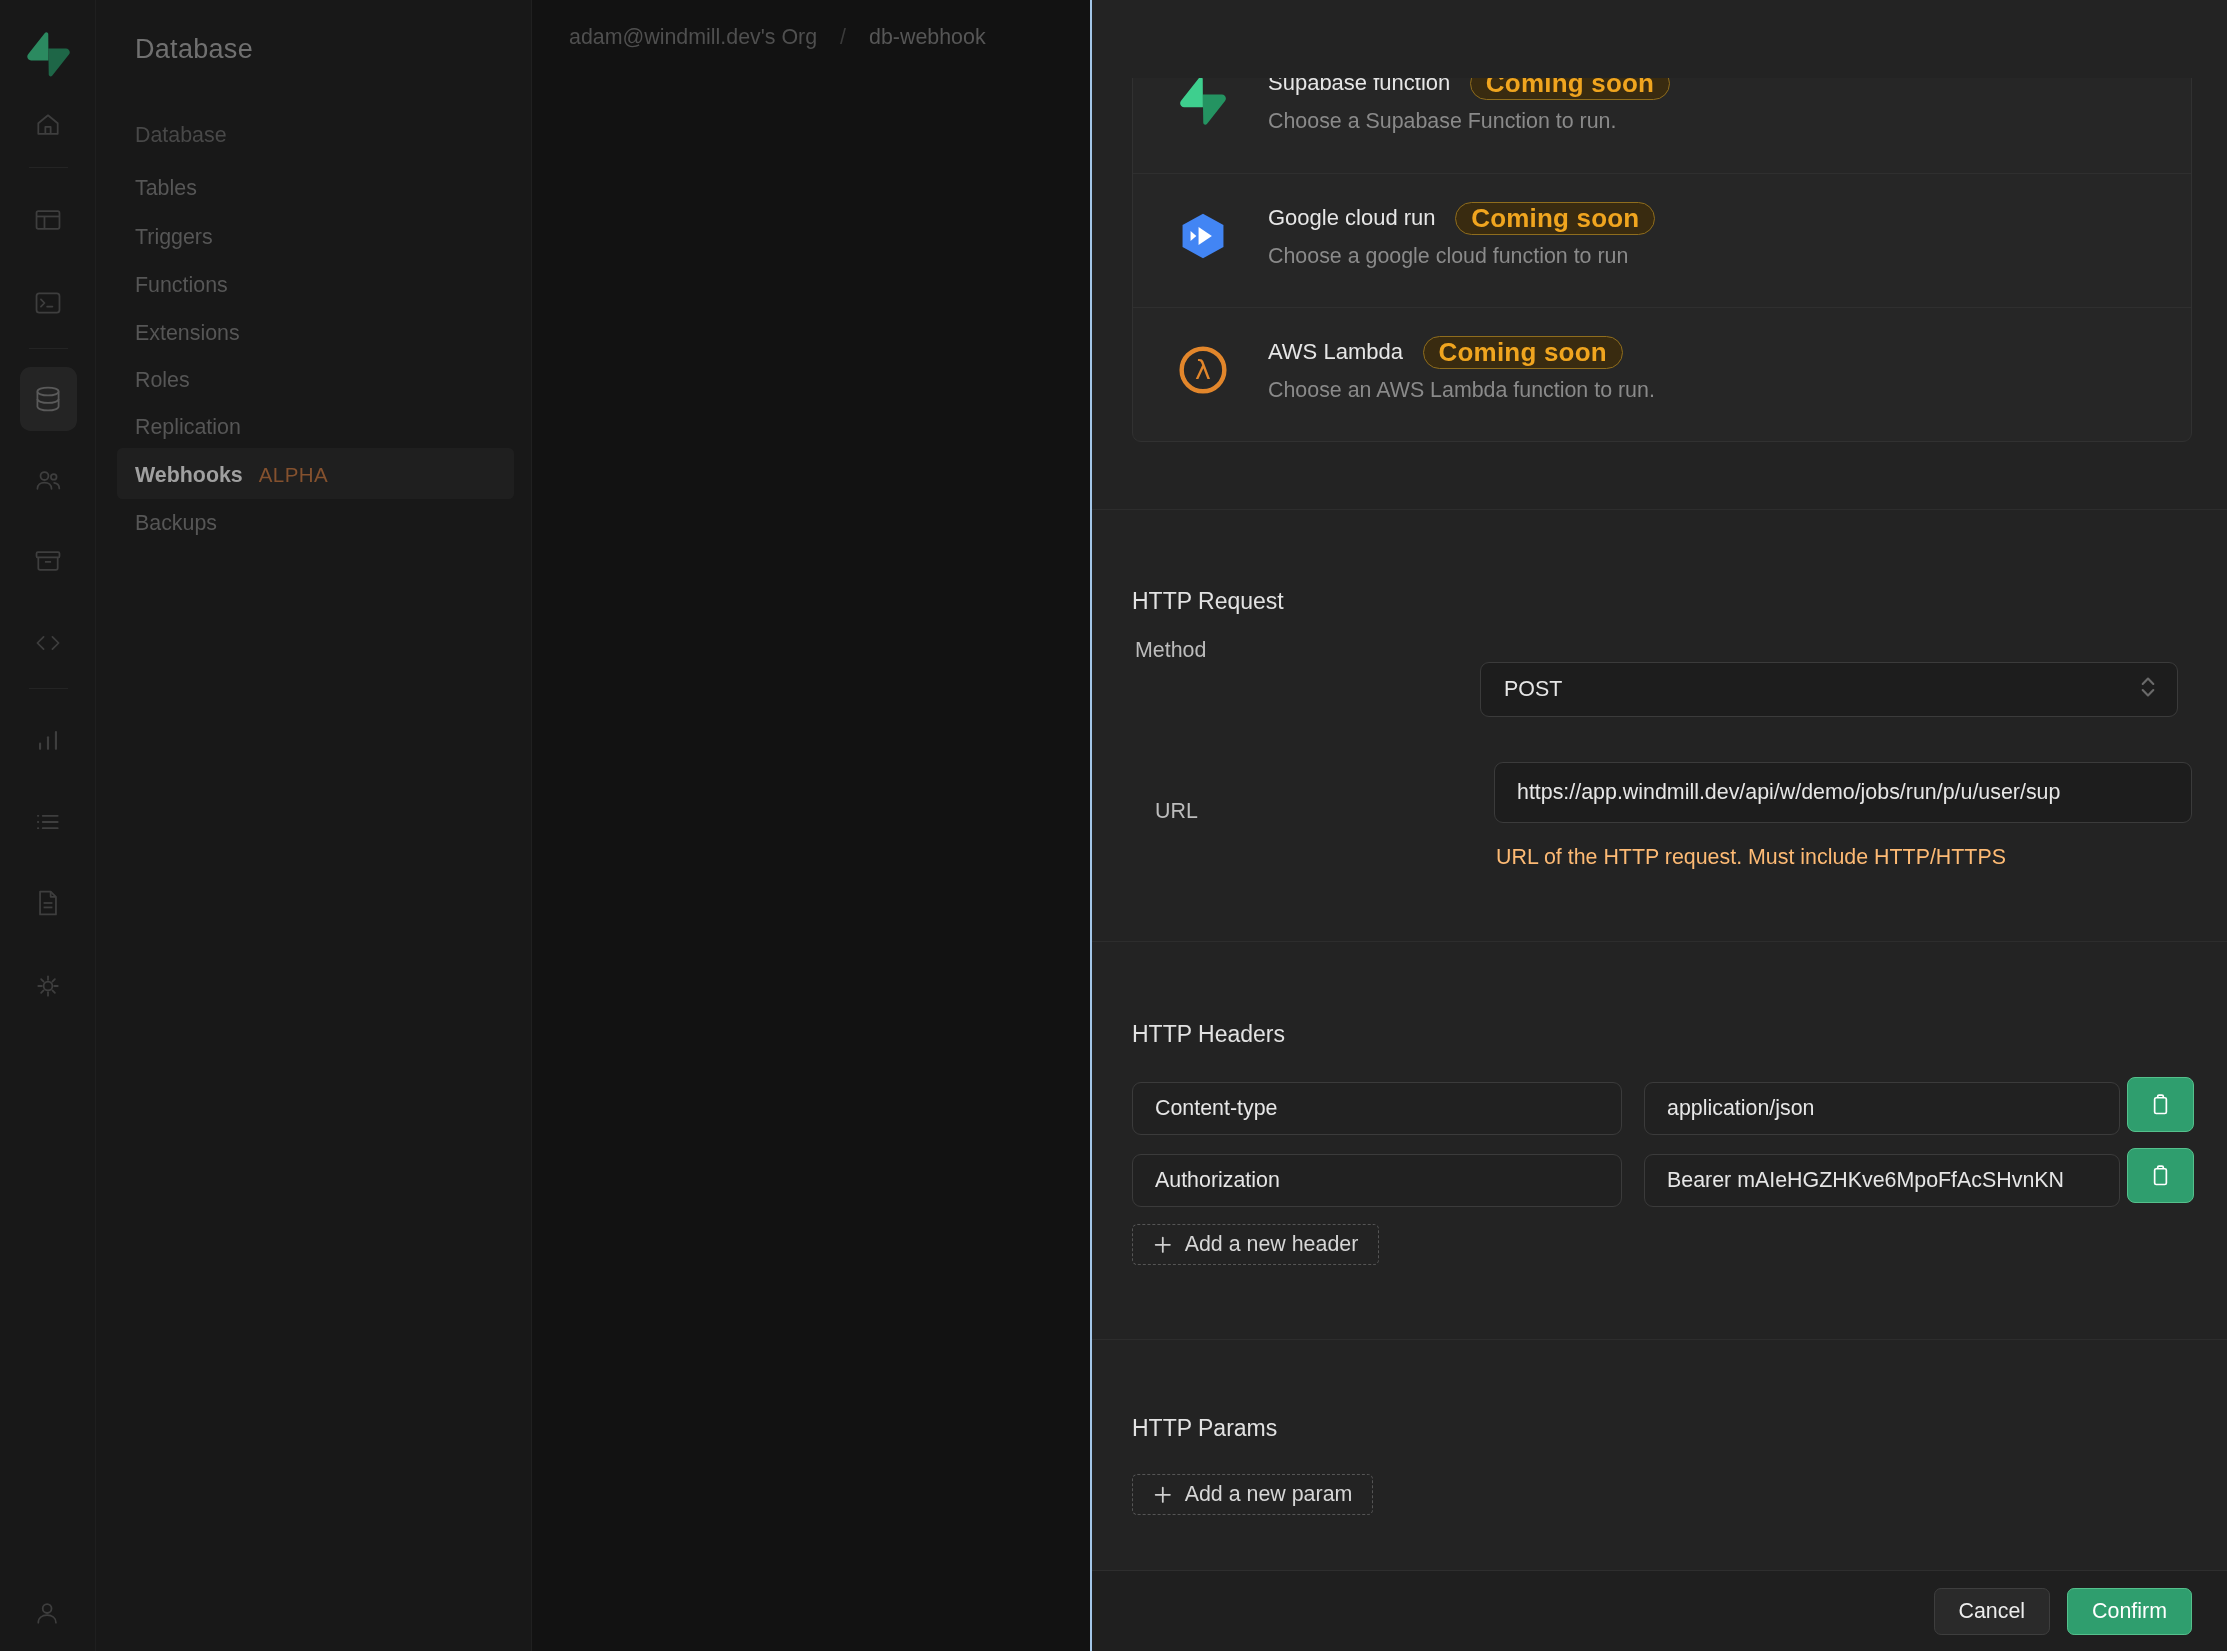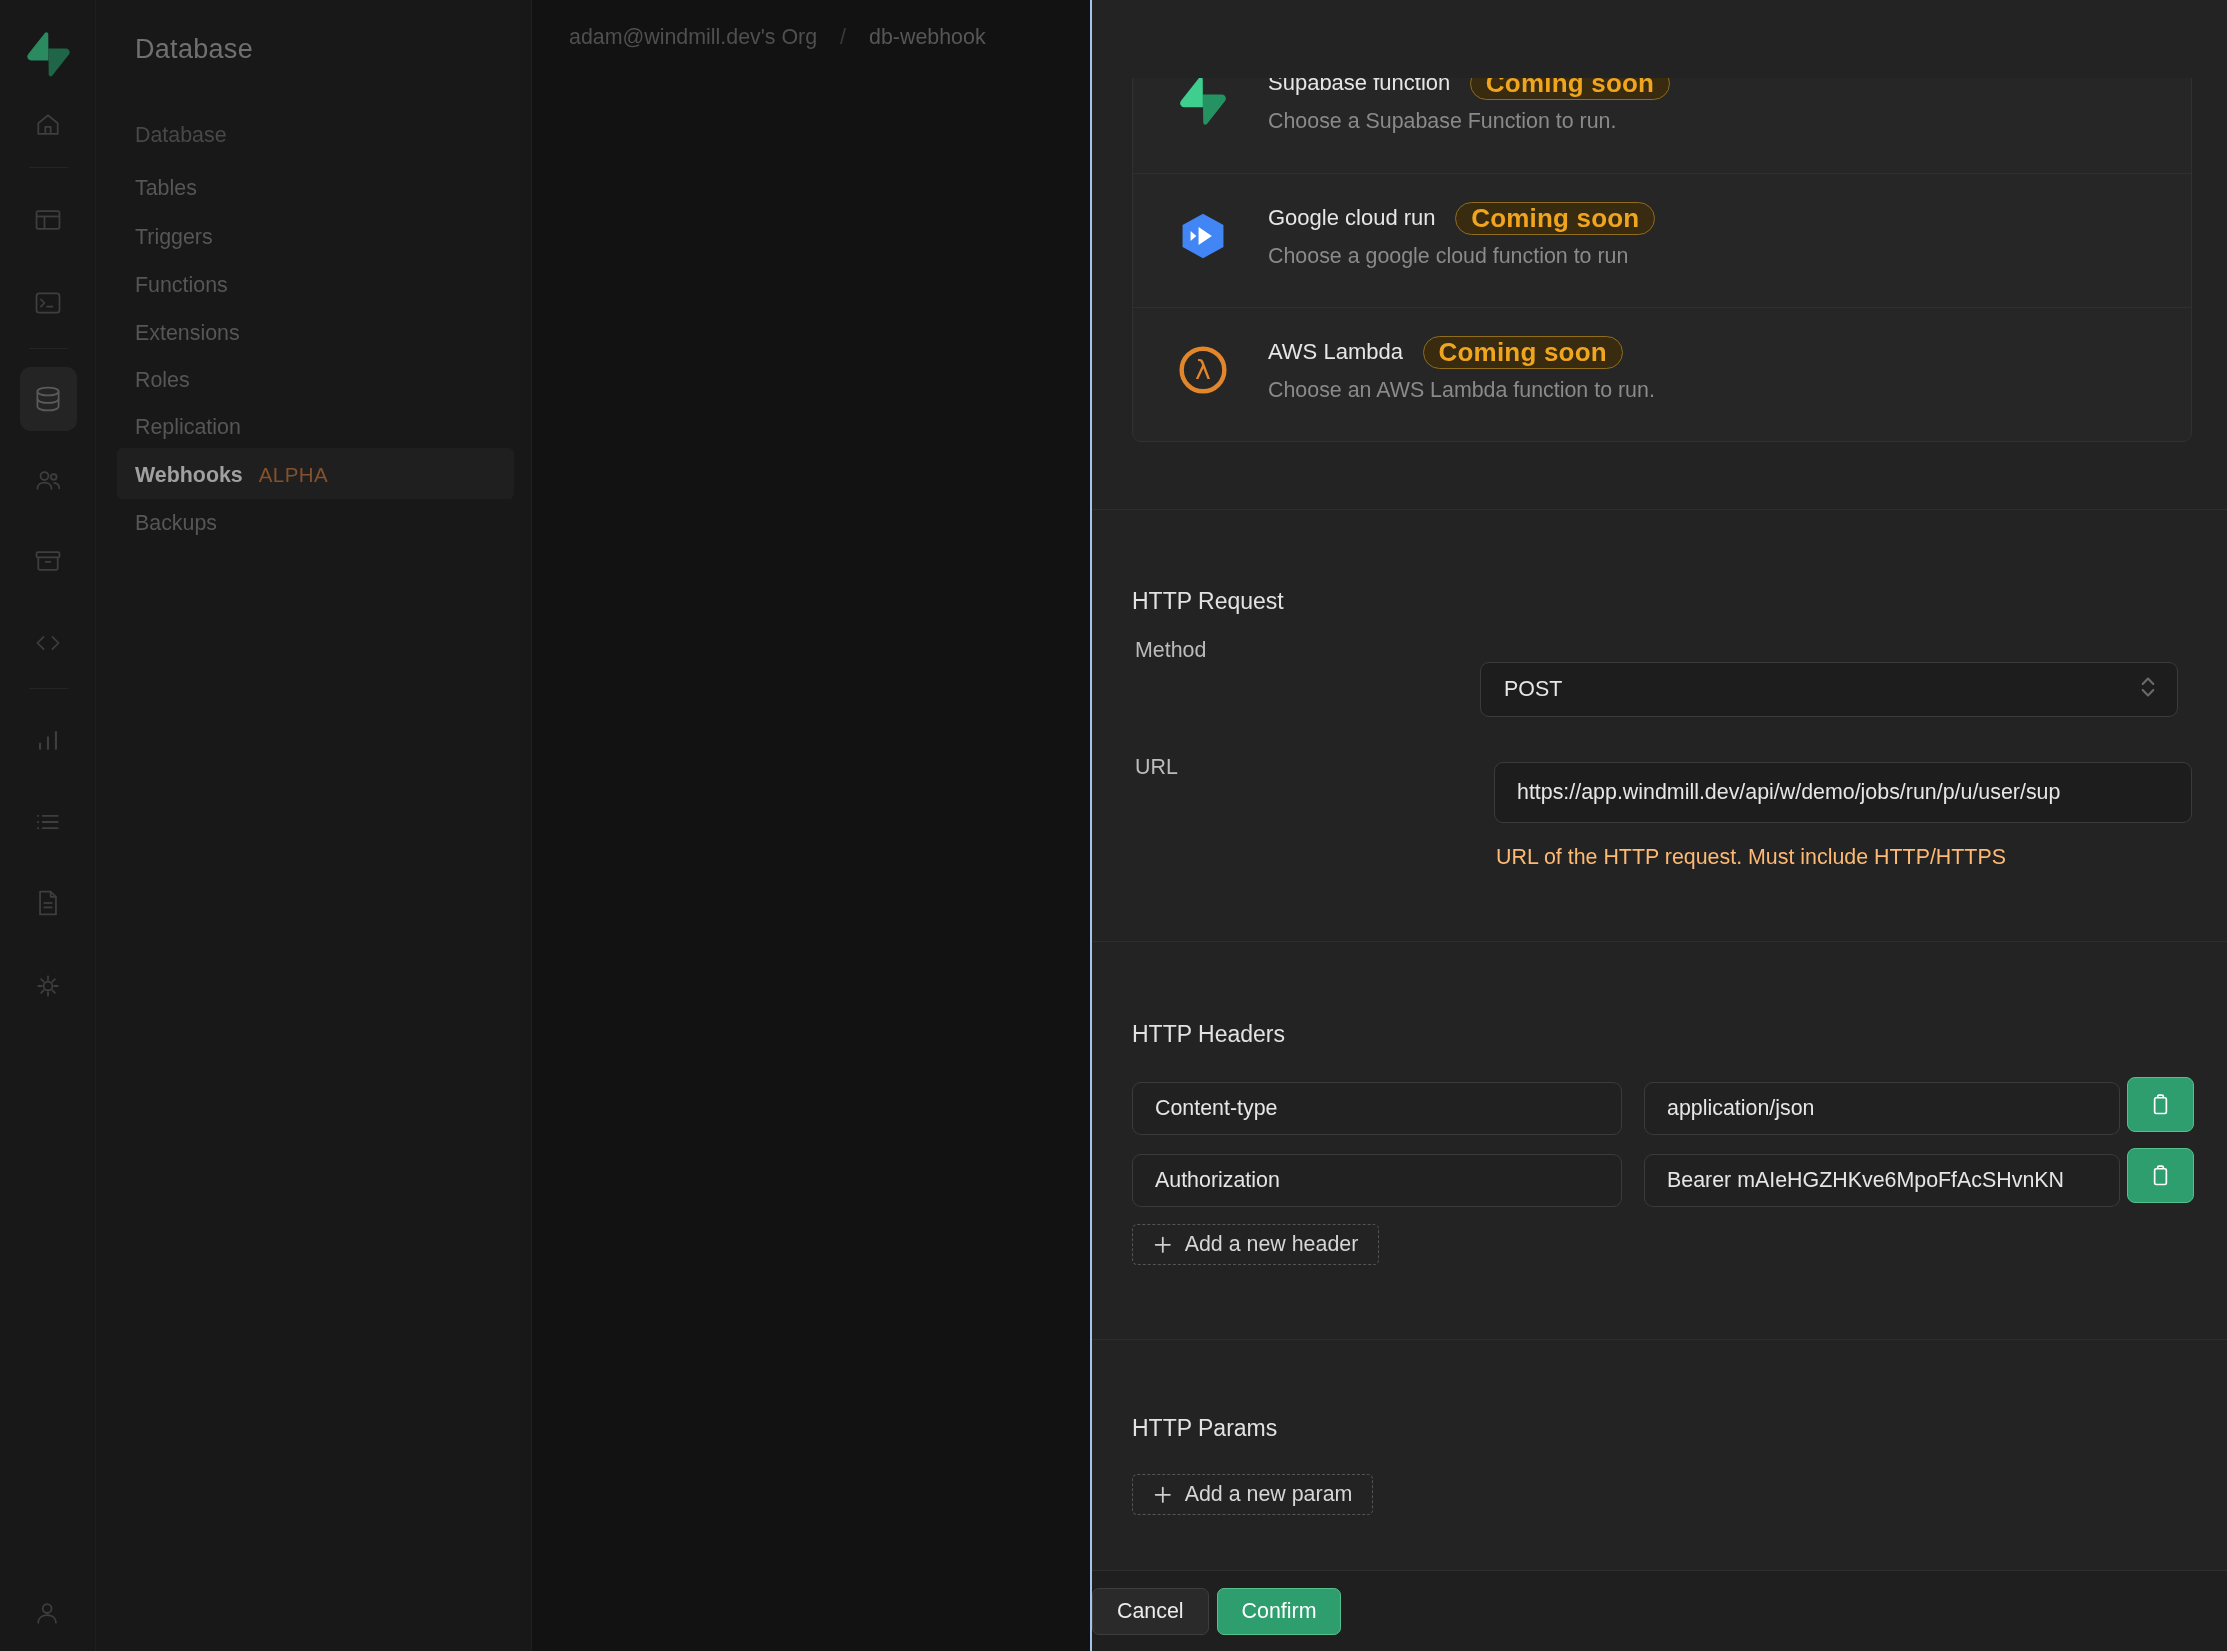--- a/index.html
+++ b/index.html
@@ -65,22 +65,22 @@
 
   .kv-input{background:#212121;}
   .trash-btn{position:absolute;width:67px;height:55px;background:#2f9e6e;border:0.9px solid #55c08c;
              border-radius:8px;display:flex;align-items:center;justify-content:center;cursor:pointer;}
   .add-btn{position:absolute;left:40px;height:41px;display:inline-flex;align-items:center;gap:12.5px;
            padding:0 19.6px;border:0.9px dashed #555;border-radius:5.3px;color:#d6d6d6;font-size:21.4px;
            background:transparent;cursor:pointer;}
   .add-btn svg{display:block;}
 
   .panel-footer{position:absolute;left:0;right:0;bottom:0;height:81px;background:#1f1f1f;
-                border-top:0.9px solid #2e2e2e;display:flex;align-items:center;justify-content:flex-start;
-                gap:8px;padding-right:36px;}
+                border-top:0.9px solid #2e2e2e;display:flex;align-items:center;justify-content:flex-end;
+                gap:17px;padding-right:36px;}
   .btn{height:47px;padding:0 24px;border-radius:7.1px;font-size:21.4px;font-family:inherit;cursor:pointer;
        display:inline-flex;align-items:center;}
   .btn-cancel{background:#2a2a2a;border:0.9px solid #3e3e3e;color:#ececec;}
   .btn-confirm{background:#2f9e6e;border:0.9px solid #55c08c;color:#fff;}
 </style>
 </head>
 <body>
 
 <div class="stage">
 
@@ -275,21 +275,21 @@
       <div class="ctl select-box" style="left:388px;top:584px;width:698px;height:55px;">
         <span class="clip">POST</span>
         <span class="chev">
           <svg width="18" height="23" viewBox="0 0 20 26" fill="none" stroke="currentColor" stroke-width="2.4" stroke-linecap="round" stroke-linejoin="round">
             <path d="M4 9.5 L10 3.5 L16 9.5"></path>
               <path d="M4 16.5 L10 22.5 L16 16.5"></path>
           </svg>
         </span>
       </div>
 
-      <div class="fld-label" style="top:677px;">URL</div>
+      <div class="fld-label" style="top:721px;margin-left:20px;">URL</div>
       <input class="ctl clip" style="left: 402px; top: 684px; width: 698px; height: 61px;" value="https://app.windmill.dev/api/w/demo/jobs/run/p/u/user/sup">
       <div class="helper" style="top:767px;">URL of the HTTP request. Must include HTTP/HTTPS</div>
 
       <div class="hdiv" style="top:863px;"></div>
 
       <div class="sect-heading" style="top:943px;">HTTP Headers</div>
 
       <input class="ctl kv-input" style="left: 40px; top: 1004px; width: 490px; height: 53px;" value="Content-type">
       <input class="ctl kv-input" style="left: 552px; top: 1004px; width: 476px; height: 53px;" value="application/json">
       <div class="trash-btn" style="left:1035px;top:999px;">

